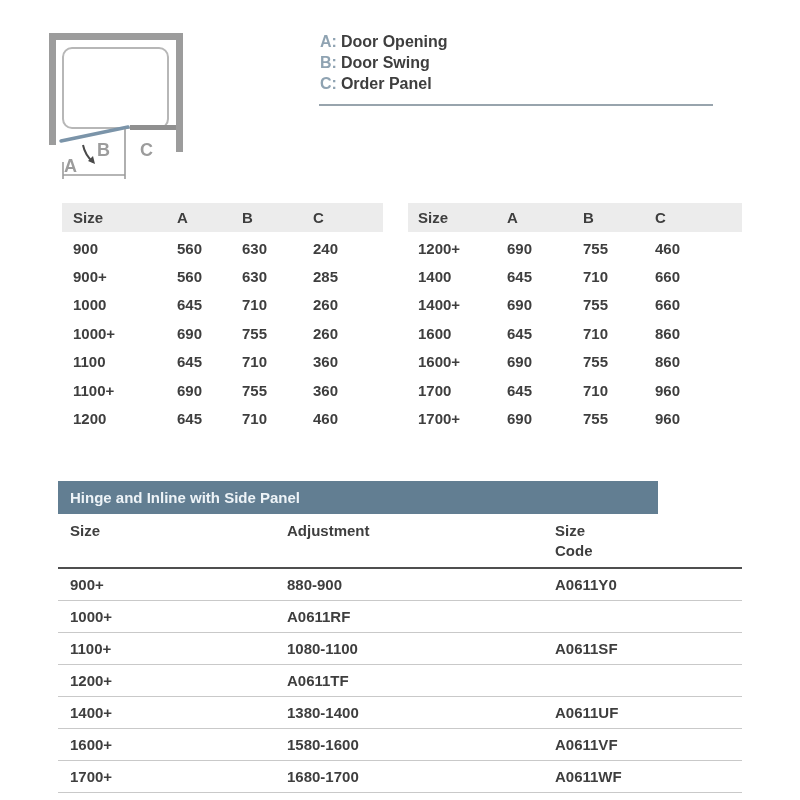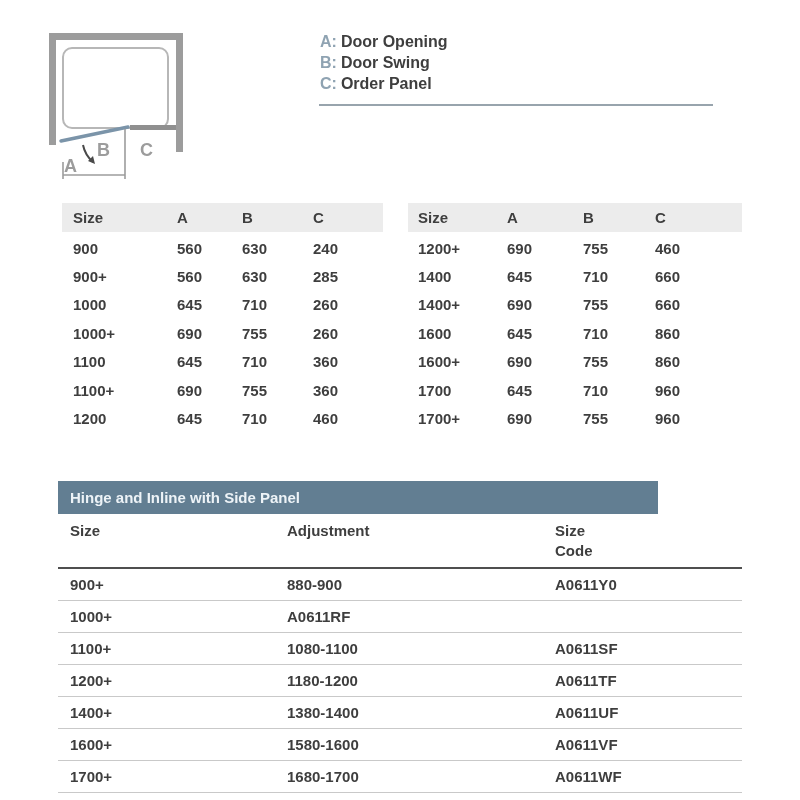--- a/index.html
+++ b/index.html
@@ -250,21 +250,20 @@
       </div>
 
       <div class="order-row">
         <span>1100+</span>
         <span>1080-1100</span>
         <span>A0611SF</span>
       </div>
 
       <div class="order-row">
         <span>1200+</span>
-        <span>1180-1200</span>
         <span>A0611TF</span>
       </div>
 
       <div class="order-row">
         <span>1400+</span>
         <span>1380-1400</span>
         <span>A0611UF</span>
       </div>
 
       <div class="order-row">

